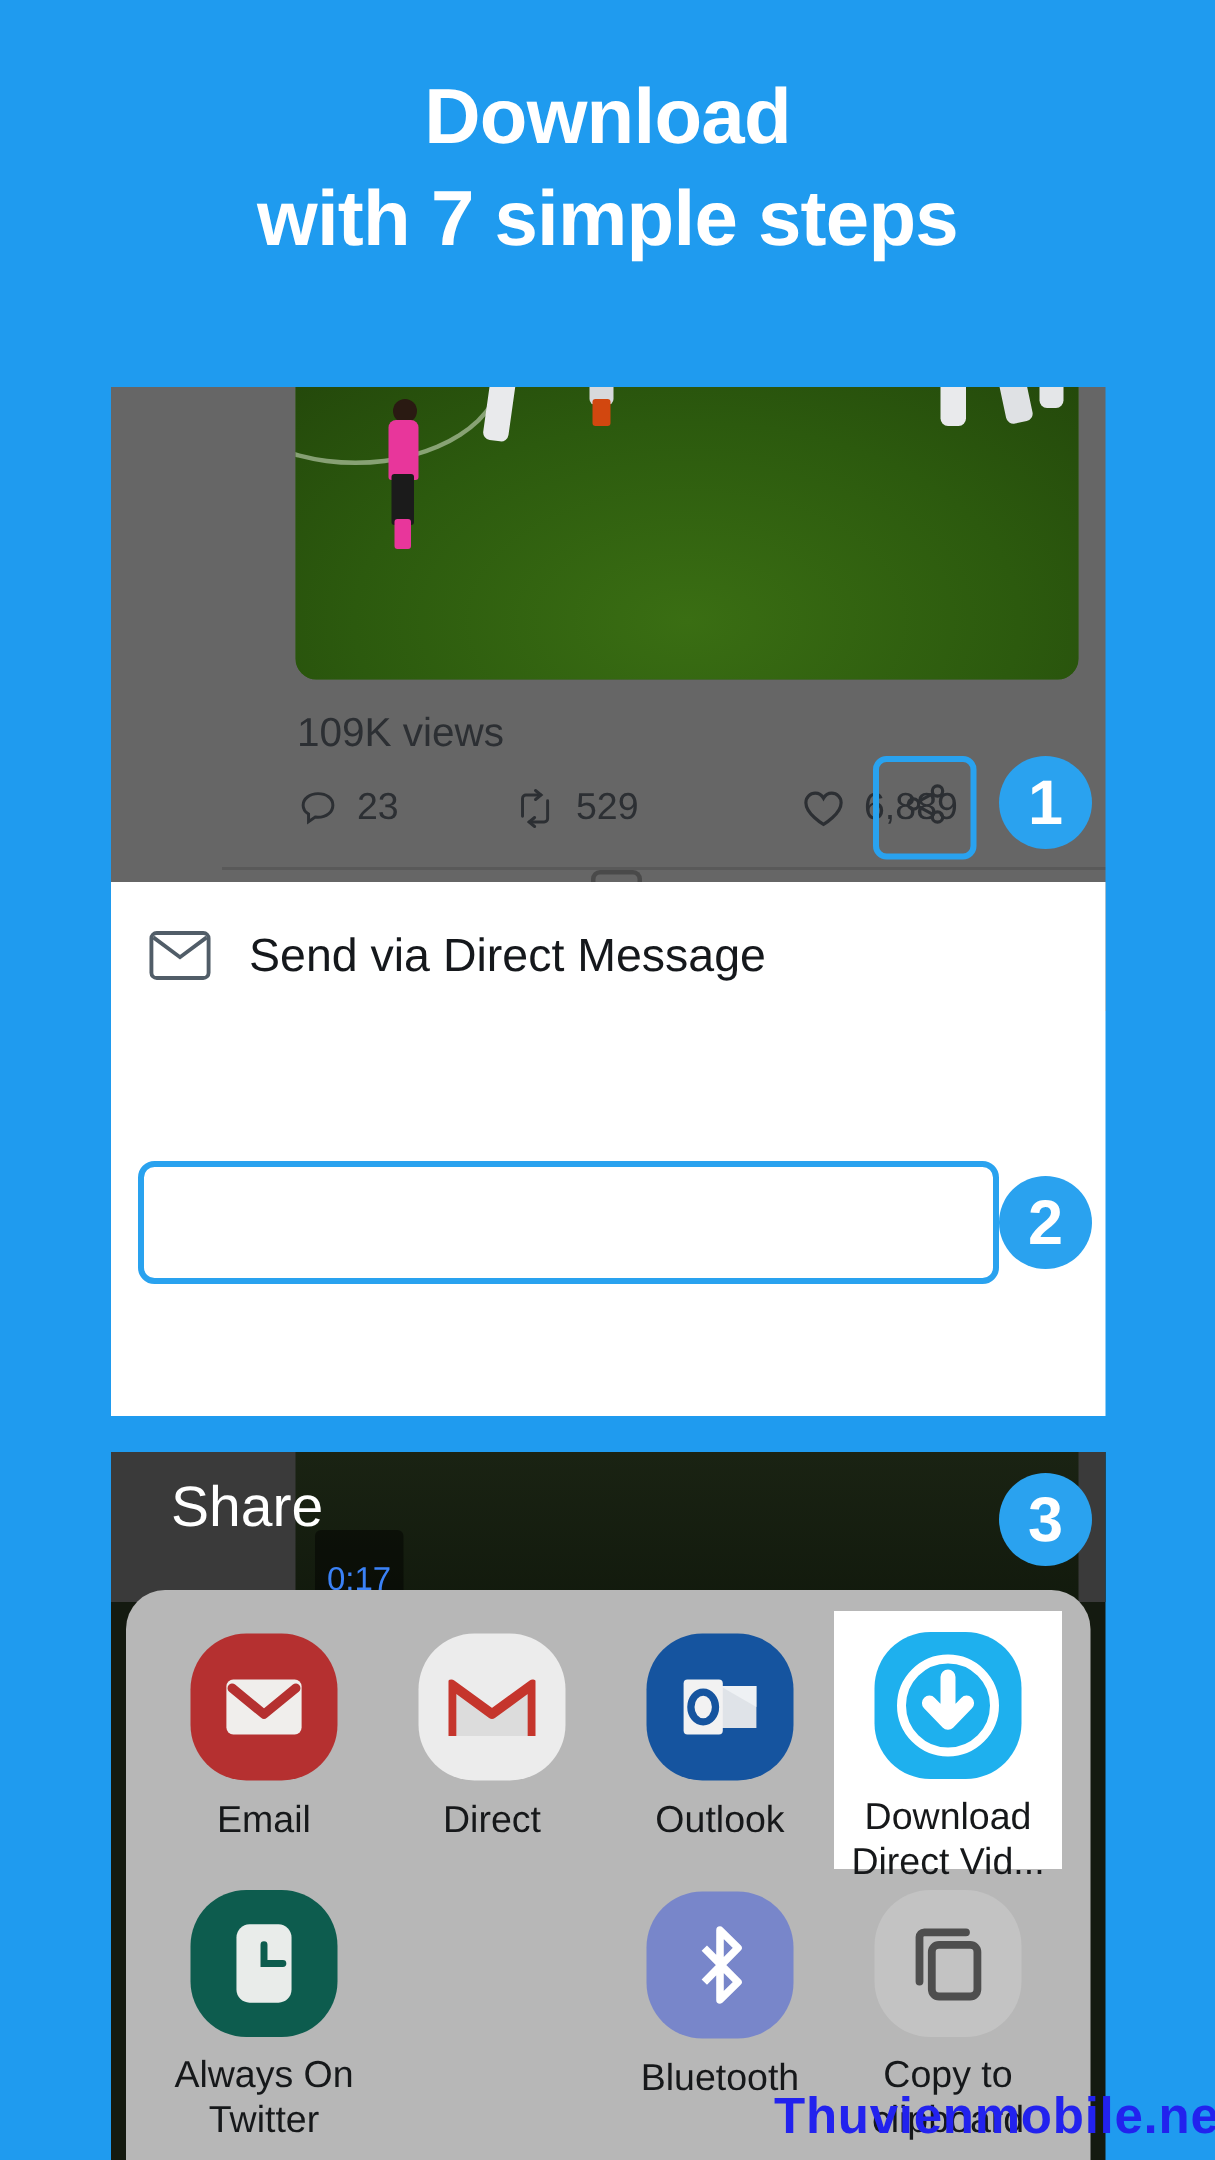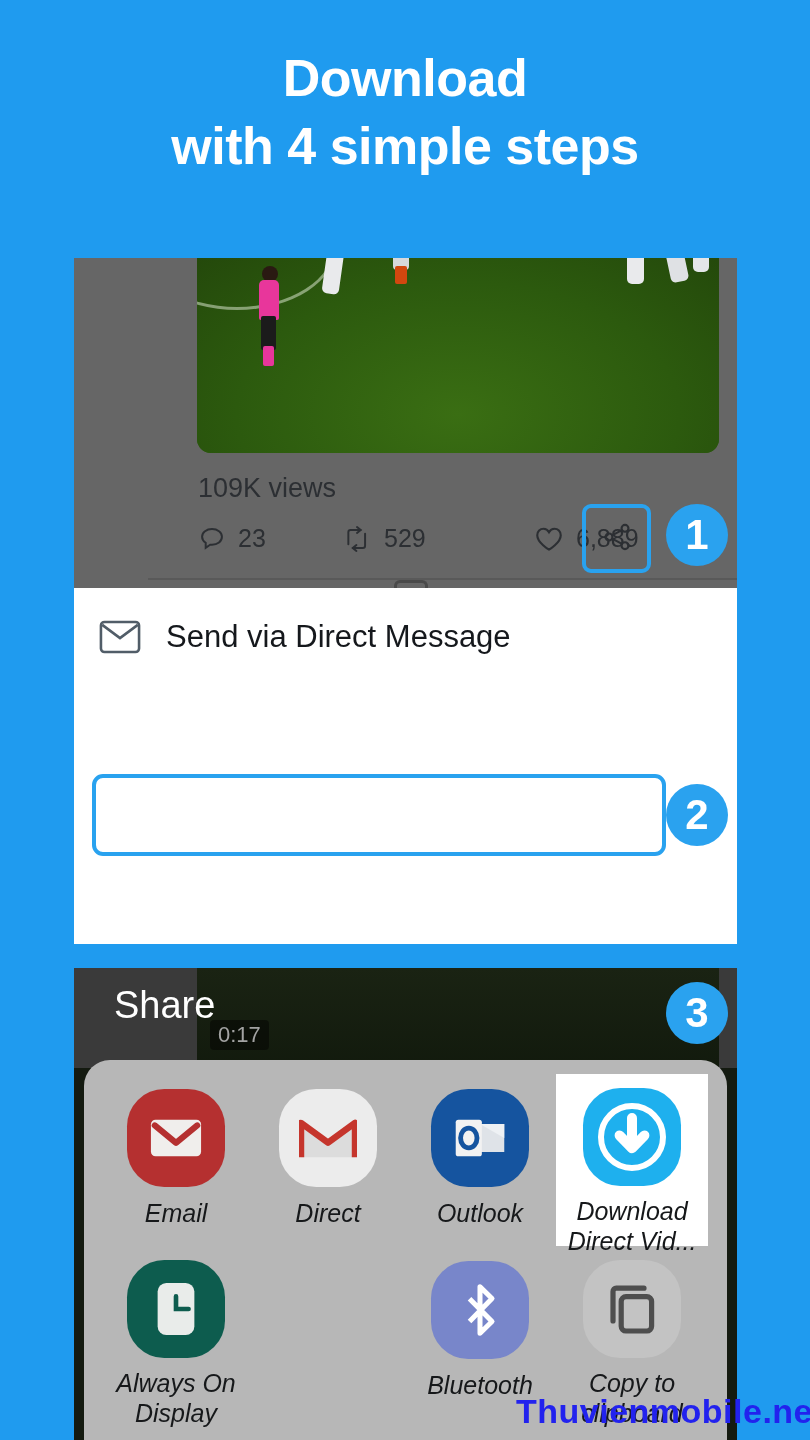--- a/index.html
+++ b/index.html
@@ -112,32 +112,32 @@
   .sheet-dim-right{
     position:absolute; left:645px; top:0; width:18px; height:100px;
     background:#3a3a3a;
   }
   .sheet-title{
     position:absolute; left:40px; top:16px;
     color:#ffffff; font-size:38px; font-weight:normal;
   }
   .time-badge{
     position:absolute; left:136px; top:52px;
-    background:rgba(0,0,0,.45); color:#a3a3a3;
-    font-size:22px; padding:2px 8px; border-radius:4px;
+    background:rgba(0,0,0,.45); color:#3b82f6;
+    font-size:22px; padding:20px 8px; border-radius:4px;
   }
   .sheet-body{
     position:absolute; left:10px; top:92px; width:643px; height:380px;
     background:#b7b7b7;
     border-top-left-radius:26px; border-top-right-radius:26px;
   }
   .app-grid{
     position:absolute; left:0; top:14px; width:643px;
   }
-  .app-row{ position:relative; height:172px;font-style:italic; }
+  .app-row{ position:relative; height:172px; }
   .app-cell{
     position:absolute; width:152px; top:0; height:172px;
     display:flex; flex-direction:column; align-items:center;
   }
   .app-cell.c0{ left:16px; }
   .app-cell.c1{ left:168px; }
   .app-cell.c2{ left:320px; }
   .app-cell.c3{ left:472px; }
   .app-cell.highlight{ background:#ffffff; }
   .app-icon{
@@ -169,21 +169,21 @@
     position:absolute; left:516px; top:1392px;
     color:#2222ee; font-weight:bold; font-size:34px;
     letter-spacing:0.5px; white-space:nowrap;
   }
 </style>
 </head>
 <body>
 
 <div class="title-block">
   <span class="title-line">Download</span>
-  <span class="title-line">with 4 simple steps</span>
+  <span class="title-line">with 7 simple steps</span>
 </div>
 
 <div class="panel" id="panel1">
 
   <div class="video-thumb">
     <div class="pitch"></div>
     <div class="pitch-line arc"></div>
     <div class="player ref-head"></div>
     <div class="player ref-body"></div>
     <div class="player ref-legs"></div>
@@ -343,21 +343,21 @@
           <div class="app-icon">
             <div class="squircle" style="background:#0d5c4e;">
               <svg width="44" height="58" viewBox="0 0 22 30">
                 <rect x="1.5" y="1.5" width="19" height="27" rx="4.5" fill="#e9ecea"></rect>
                 <path d="M11 8.5V15h6.5" fill="none" stroke="#0d5c4e" stroke-width="2.4" stroke-linecap="round"></path>
               </svg>
             </div>
           </div>
           <div class="app-label">
             <span>Always On</span><br>
-            <span>Display</span>
+            <span>Twitter</span>
           </div>
         </div>
 
 
         <div class="app-cell c2">
           <div class="app-icon">
             <div class="squircle" style="background:#7886ca;">
               <svg width="44" height="62" viewBox="0 0 22 32">
                 <path d="M11 4v24l6.2-6.1L5.6 10.2M11 28V4l6.2 6.1L5.6 21.9" fill="none" stroke="#ffffff" stroke-width="2.6" stroke-linejoin="round"></path>
               </svg>

